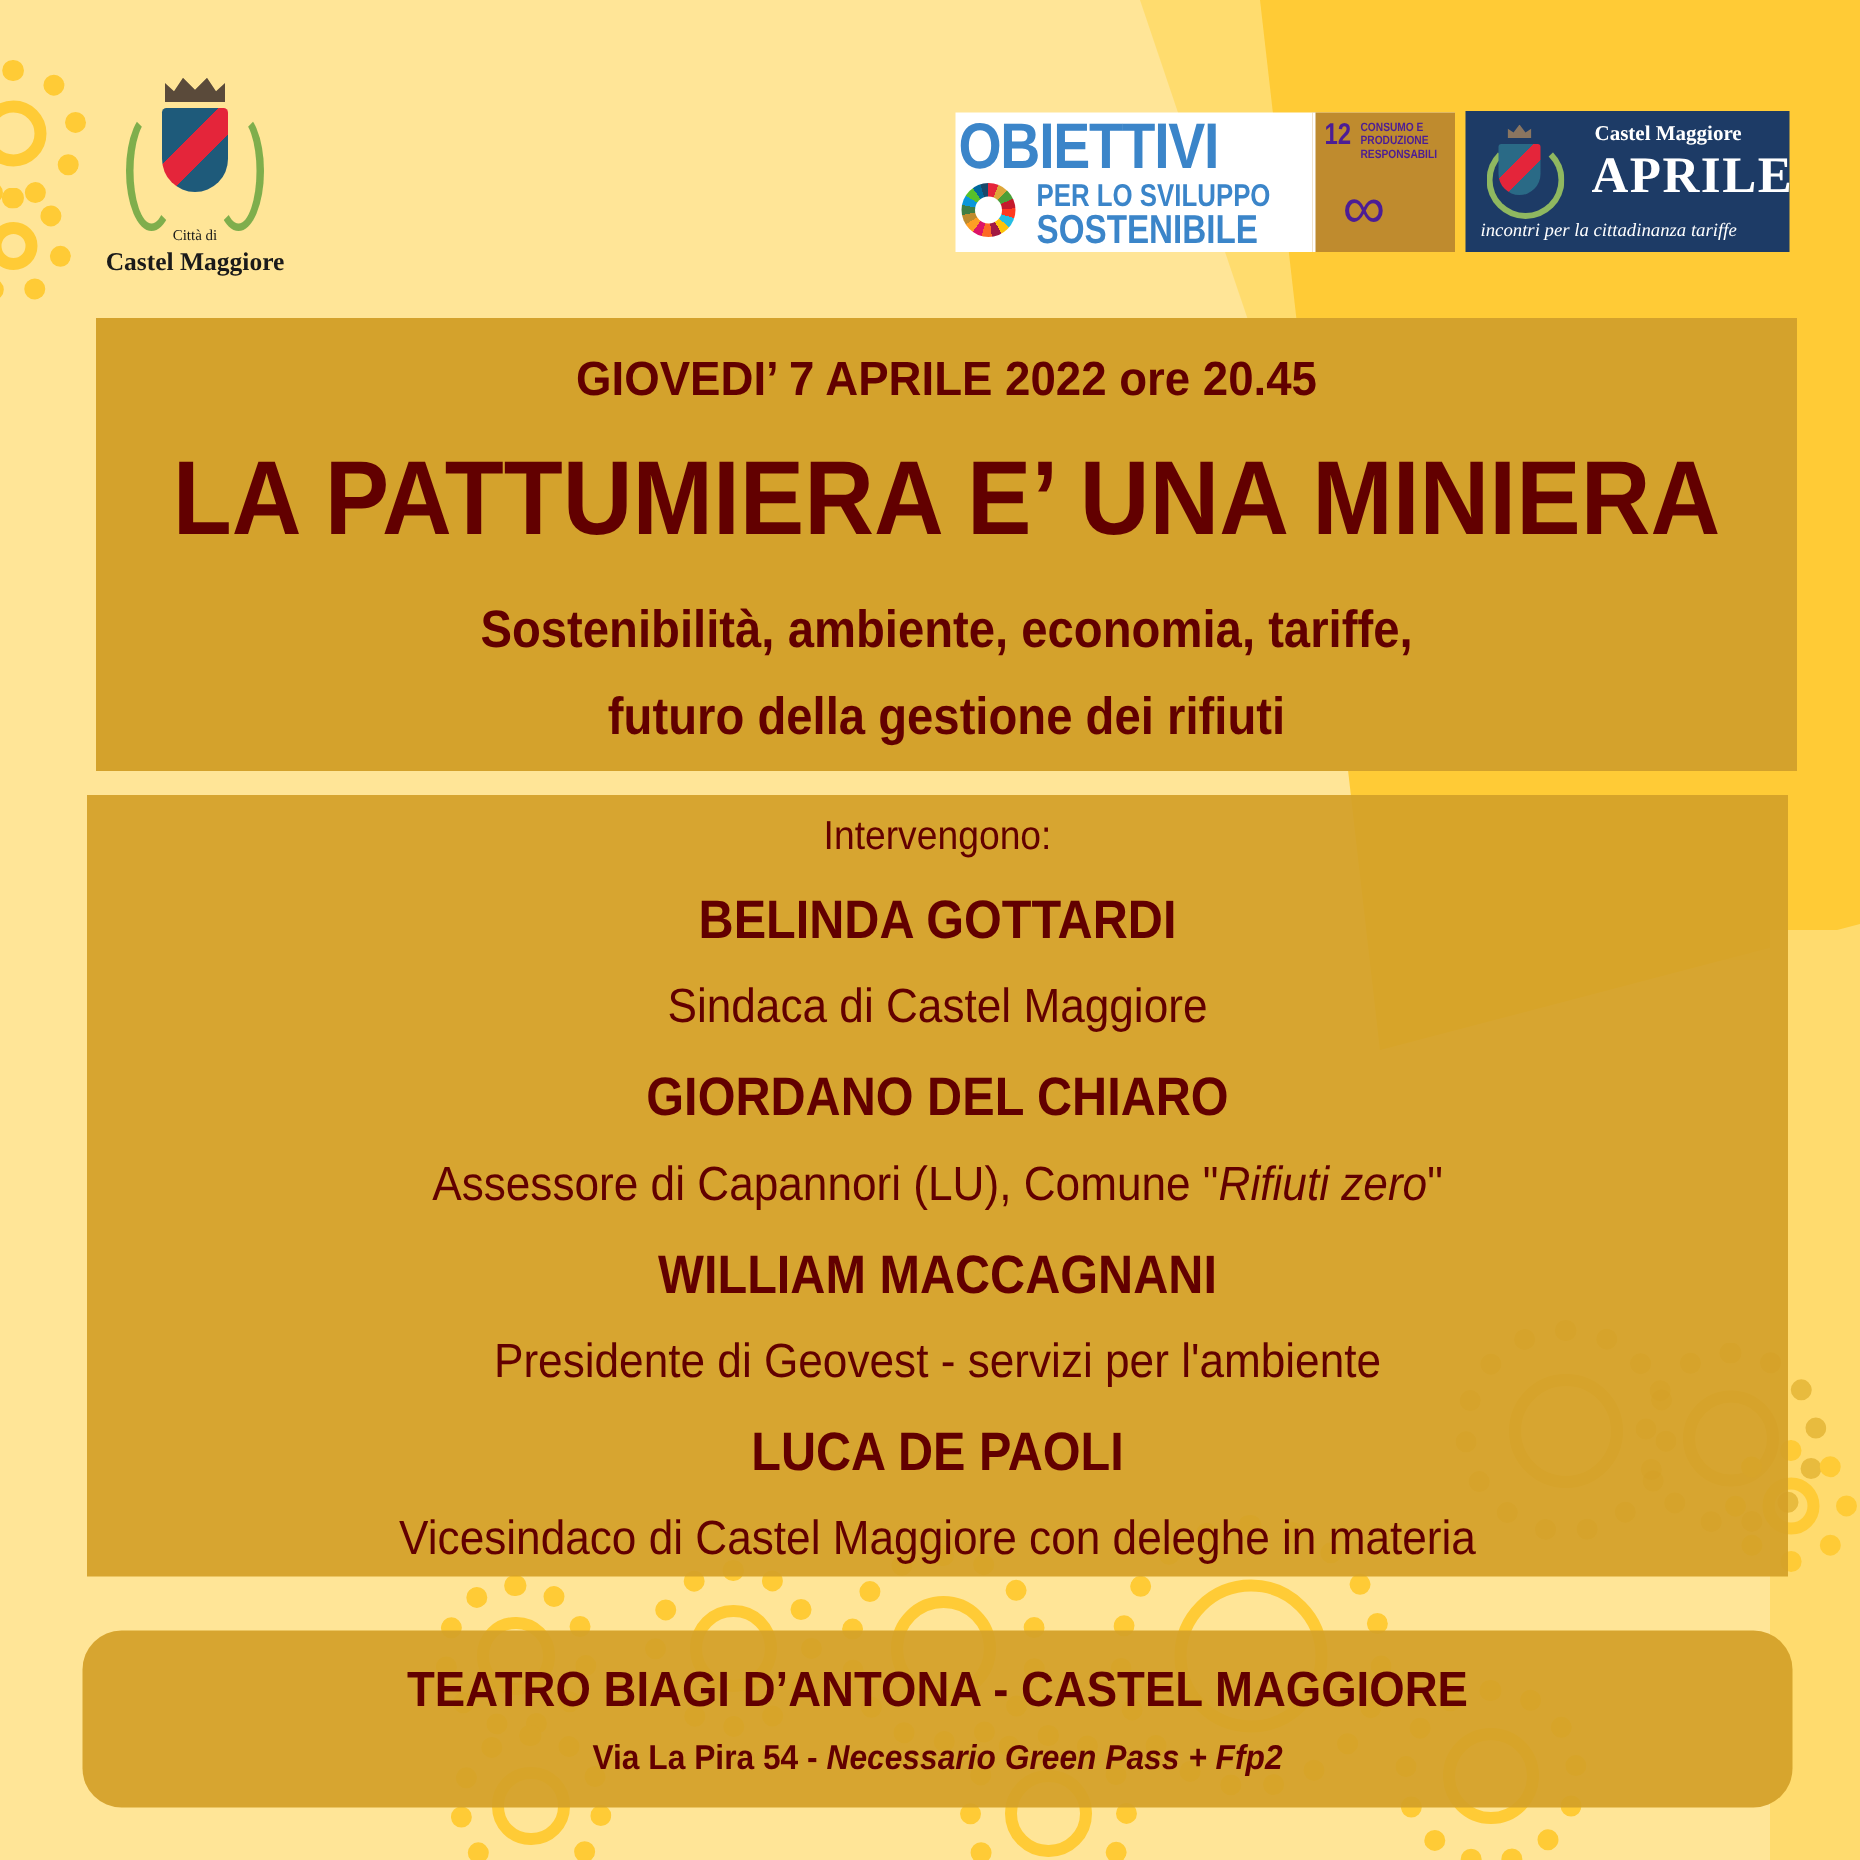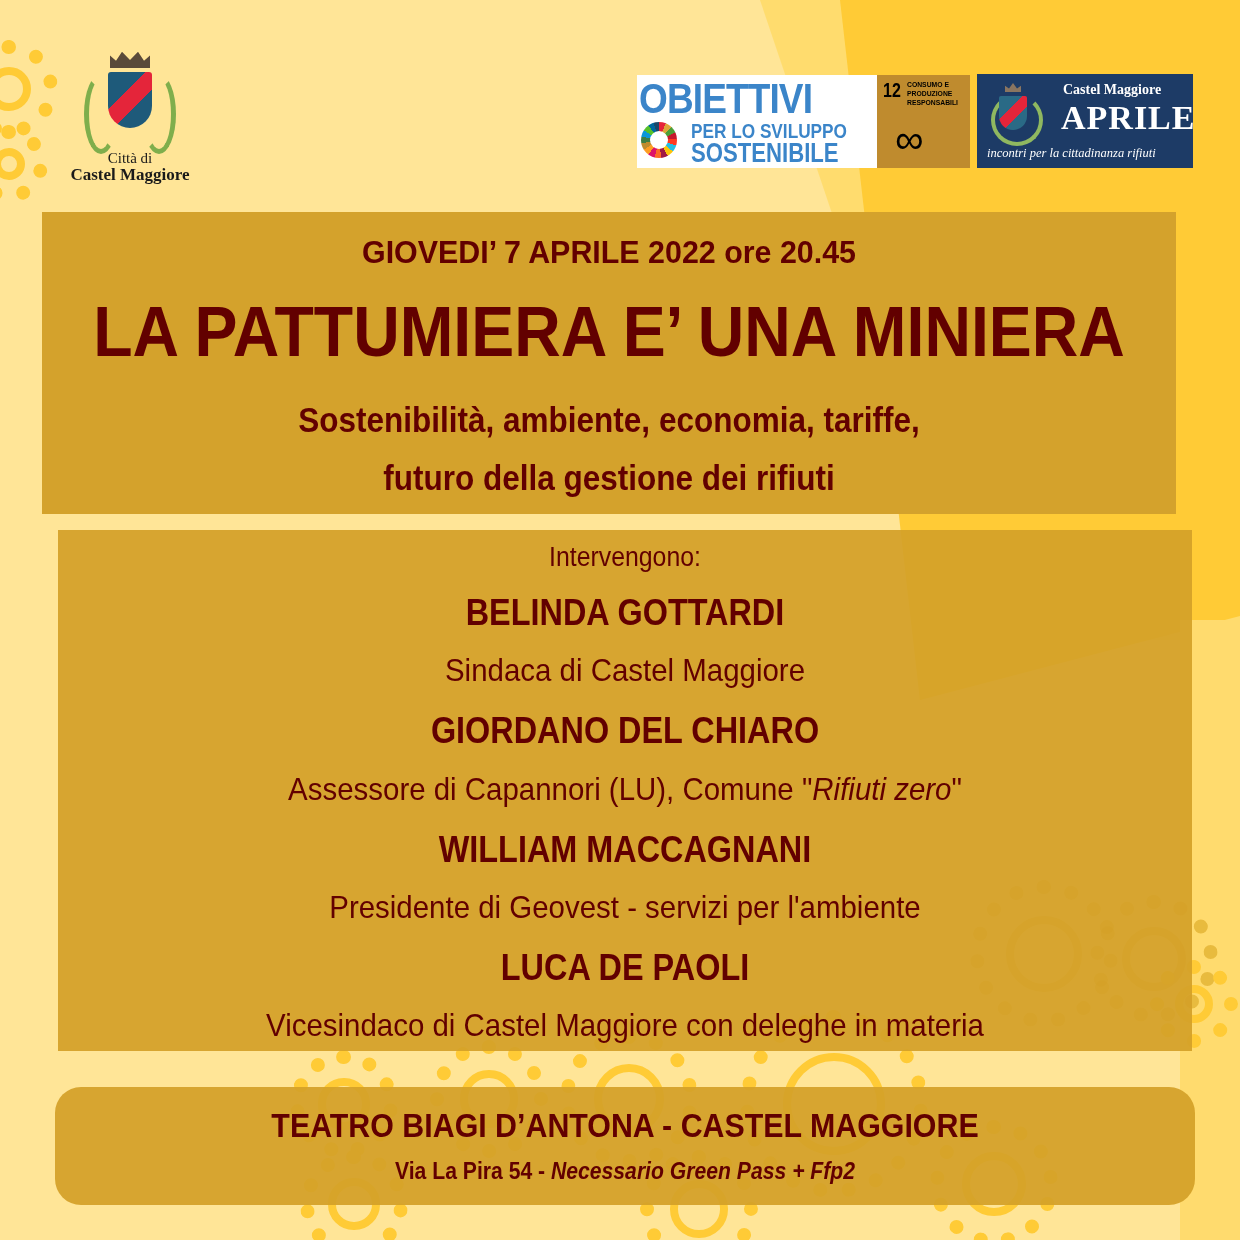--- a/index.html
+++ b/index.html
@@ -49,21 +49,21 @@
     border: 5px solid #7fae4c; border-radius: 50%;
   }
   .wreath-l { left: 4px; border-right-color: transparent; border-top-color: transparent; }
   .wreath-r { right: 4px; border-left-color: transparent; border-top-color: transparent; }
   .shield {
     position: absolute; left: 28px; top: 4px; width: 44px; height: 56px;
     background: linear-gradient(135deg, #1e5a7a 0 38%, #e4253a 38% 62%, #1e5a7a 62% 100%);
     border-radius: 3px 3px 22px 22px;
   }
   .city-line1 {
-    font-family: "Liberation Serif", serif; font-size: 15px; color: #1a1a1a;
+    font-family: "Liberation Serif", serif; font-size: 10px; color: #1a1a1a;
     line-height: 16px; margin-top: 2px;
   }
   .city-line2 {
     font-family: "Liberation Serif", serif; font-size: 17px; font-weight: bold; color: #1a1a1a;
     line-height: 18px;
   }
 
   .sdg {
     position: absolute; left: 637px; top: 75px; width: 333px; height: 93px;
     background: #ffffff; display: flex;
@@ -79,21 +79,21 @@
     background: conic-gradient(#e5243b 0 6%, #dda63a 6% 12%, #4c9f38 12% 18%, #c5192d 18% 24%, #ff3a21 24% 30%, #26bde2 30% 36%, #fcc30b 36% 42%, #a21942 42% 48%, #fd6925 48% 54%, #dd1367 54% 60%, #fd9d24 60% 66%, #bf8b2e 66% 72%, #3f7e44 72% 78%, #0a97d9 78% 84%, #56c02b 84% 90%, #00689d 90% 95%, #19486a 95% 100%);
   }
   .sdg-wheel::after { content: ""; position: absolute; inset: 9px; background: #fff; border-radius: 50%; }
   .sdg-sub1, .sdg-sub2 {
     position: absolute; left: 54px; font-weight: bold; color: #3b85c9;
     transform: scaleX(0.82); transform-origin: left top; white-space: nowrap;
   }
   .sdg-sub1 { top: 45px; font-size: 21px; line-height: 22px; }
   .sdg-sub2 { top: 64px; font-size: 27px; line-height: 28px; }
   .sdg-goal {
-    width: 93px; margin-left: 3px; background: #bf8b2e; position: relative; color: #000000;
+    width: 93px; margin-left: 3px; background: #bf8b2e; position: relative; color: #4c1d95;
     border-left: 2px solid #fff;
   }
   .goal-num { position: absolute; left: 6px; top: 4px; font-size: 20px; font-weight: bold; transform: scaleX(0.8); transform-origin: left top; }
   .goal-text { position: absolute; left: 30px; top: 5px; font-size: 8px; font-weight: bold; line-height: 9px; transform: scaleX(0.85); transform-origin: left top; }
   .goal-icon { position: absolute; left: 18px; top: 44px; font-size: 40px; line-height: 40px; }
 
   .civics {
     position: absolute; left: 977px; top: 74px; width: 216px; height: 94px;
     background: #1d3b66; color: #fff;
   }
@@ -111,21 +111,21 @@
     clip-path: polygon(0 100%, 0 30%, 25% 60%, 50% 0, 75% 60%, 100% 30%, 100% 100%);
   }
   .civics-t1 { position: absolute; left: 86px; top: 8px; font-family: "Liberation Serif", serif; font-weight: bold; font-size: 14px; }
   .civics-t2 { position: absolute; left: 84px; top: 26px; font-family: "Liberation Serif", serif; font-weight: bold; font-size: 34px; letter-spacing: 1px; line-height: 36px; }
   .civics-t3 { position: absolute; left: 10px; top: 72px; font-family: "Liberation Serif", serif; font-style: italic; font-size: 12.5px; white-space: nowrap; }
 
   .panel {
     position: absolute; background: rgba(212,160,30,0.92);
     color: #620000; text-align: center;
   }
-  .panel-title { left: 42px; top: 212px; width: 1134px; height: 302px; background: #D4A22C; }
+  .panel-title { left: 64px; top: 212px; width: 1134px; height: 302px; background: #D4A22C; }
   .panel-speakers { left: 58px; top: 530px; width: 1134px; height: 521px; background: rgba(212,160,40,0.93); }
   .panel-venue { left: 55px; top: 1087px; width: 1140px; height: 118px; background: rgba(212,160,40,0.93); border-radius: 26px; }
 
   .date { position: absolute; left: 0; right: 0; top: 20px; font-size: 32px; font-weight: bold; line-height: 40px; transform: scaleX(0.95); }
   .title { position: absolute; left: 0; right: 0; top: 80px; font-size: 70px; font-weight: bold; line-height: 80px; letter-spacing: 0px; transform: scaleX(0.92); }
   .subtitle { position: absolute; left: 0; right: 0; font-size: 35px; font-weight: bold; line-height: 40px; transform: scaleX(0.9); }
   .sub1 { top: 188px; }
   .sub2 { top: 246px; }
 
   .intro { position: absolute; left: 0; right: 0; top: 10px; font-size: 27px; line-height: 34px; transform: scaleX(0.92); }
@@ -209,21 +209,21 @@
     <div class="goal-icon">∞</div>
   </div>
 </div>
 
 <div class="civics">
   <div class="mini-crown"></div>
   <div class="mini-wreath"></div>
   <div class="mini-shield"></div>
   <div class="civics-t1">Castel Maggiore</div>
   <div class="civics-t2">APRILE</div>
-  <div class="civics-t3">incontri per la cittadinanza rifiuti</div>
+  <div class="civics-t3">incontri per la cittadinanza tariffe</div>
 </div>
 
 <div class="panel panel-title">
   <div class="date">GIOVEDI’ 7 APRILE 2022 ore 20.45</div>
   <div class="title">LA PATTUMIERA E’ UNA MINIERA</div>
   <div class="subtitle sub1">Sostenibilità, ambiente, economia, tariffe,</div>
   <div class="subtitle sub2">futuro della gestione dei rifiuti</div>
 </div>
 
 <div class="panel panel-speakers">

